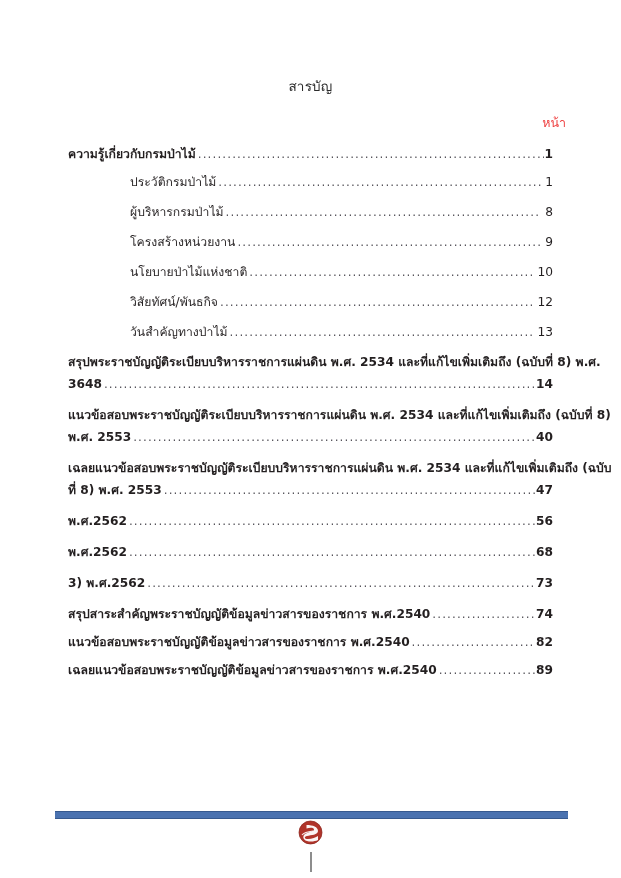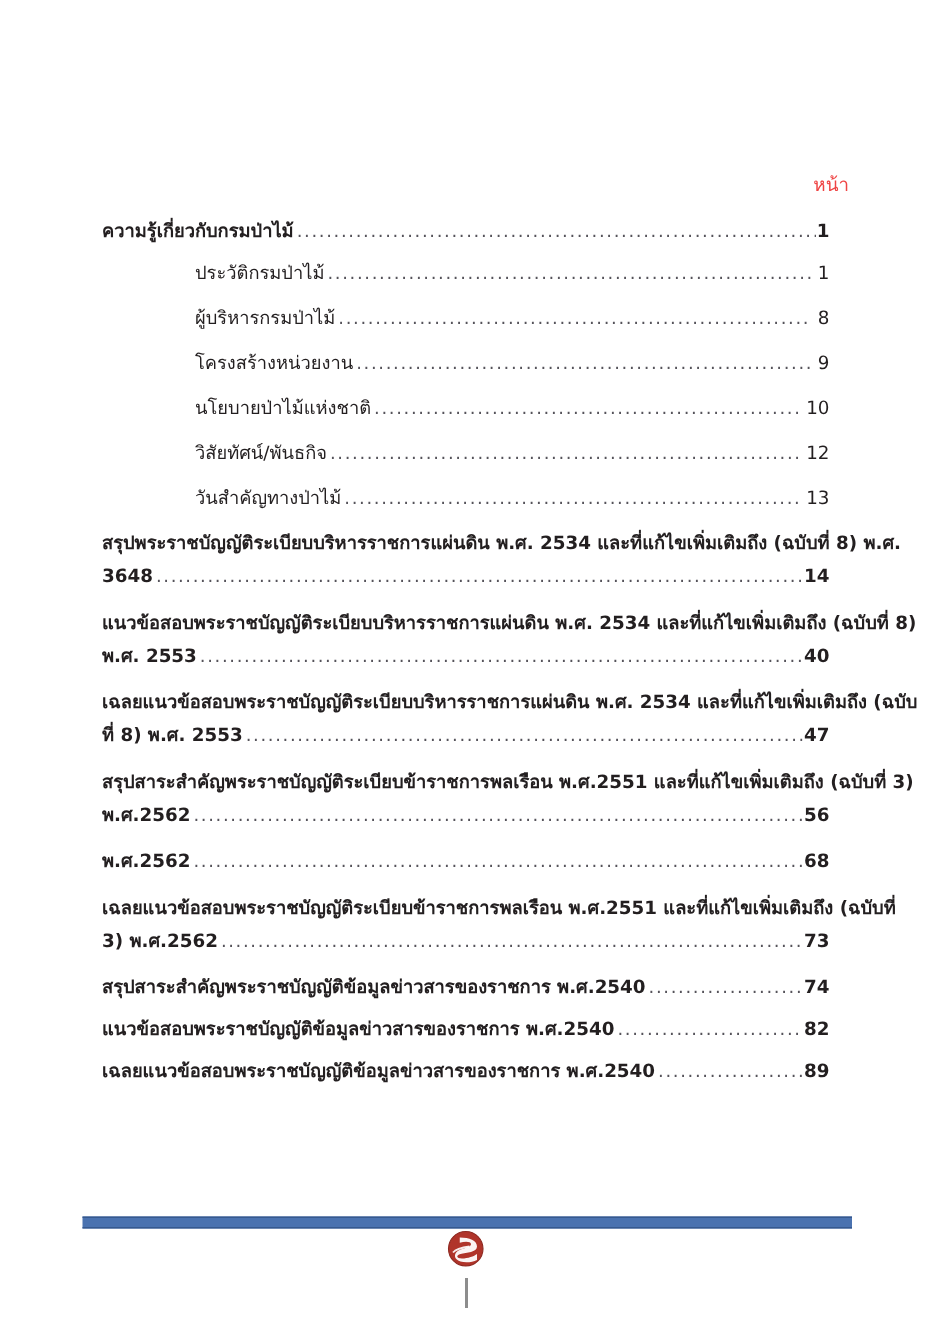--- a/index.html
+++ b/index.html
@@ -182,20 +182,21 @@
     display: block;
     margin-top: 3px;
     font-style: italic;
   }
 </style>
 </head>
 <body>
 
 <div class="page">
 
+  <div class="doc-title">สารบัญ</div>
 
   <div class="page-col-header">หน้า</div>
 
   <div class="toc" id="toc-root">
       <div class="toc-entry lvl-0">
         <div class="entry-line">
           <span class="entry-label">ความรู้เกี่ยวกับกรมป่าไม้</span>
           <span class="leader">............................................................................................................................................................................................................................................................................................................</span>
           <span class="entry-page">1</span>
         </div>
@@ -260,36 +261,34 @@
       </div>
       <div class="toc-entry lvl-0 two-line">
         <div class="wrap-first">เฉลยแนวข้อสอบพระราชบัญญัติระเบียบบริหารราชการแผ่นดิน พ.ศ. 2534 และที่แก้ไขเพิ่มเติมถึง (ฉบับ</div>
         <div class="entry-line">
           <span class="entry-label">ที่ 8) พ.ศ. 2553</span>
           <span class="leader">............................................................................................................................................................................................................................................................................................................</span>
           <span class="entry-page">47</span>
         </div>
       </div>
       <div class="toc-entry lvl-0 two-line">
-        <div class="wrap-first">สรุปสาระสำคัญพระราชบัญญัติระเบียบข้าราชการพลเรือน พ.ศ.2551 และที่แก้ไขเพิ่มเติมถึง (ฉบับที่ 3)</div>
         <div class="entry-line">
           <span class="entry-label">พ.ศ.2562</span>
           <span class="leader">............................................................................................................................................................................................................................................................................................................</span>
           <span class="entry-page">56</span>
         </div>
       </div>
       <div class="toc-entry lvl-0 two-line">
         <div class="entry-line">
           <span class="entry-label">พ.ศ.2562</span>
           <span class="leader">............................................................................................................................................................................................................................................................................................................</span>
           <span class="entry-page">68</span>
         </div>
       </div>
       <div class="toc-entry lvl-0 two-line">
-        <div class="wrap-first">เฉลยแนวข้อสอบพระราชบัญญัติระเบียบข้าราชการพลเรือน พ.ศ.2551 และที่แก้ไขเพิ่มเติมถึง (ฉบับที่</div>
         <div class="entry-line">
           <span class="entry-label">3) พ.ศ.2562</span>
           <span class="leader">............................................................................................................................................................................................................................................................................................................</span>
           <span class="entry-page">73</span>
         </div>
       </div>
       <div class="toc-entry lvl-0">
         <div class="entry-line">
           <span class="entry-label">สรุปสาระสำคัญพระราชบัญญัติข้อมูลข่าวสารของราชการ พ.ศ.2540</span>
           <span class="leader">............................................................................................................................................................................................................................................................................................................</span>

